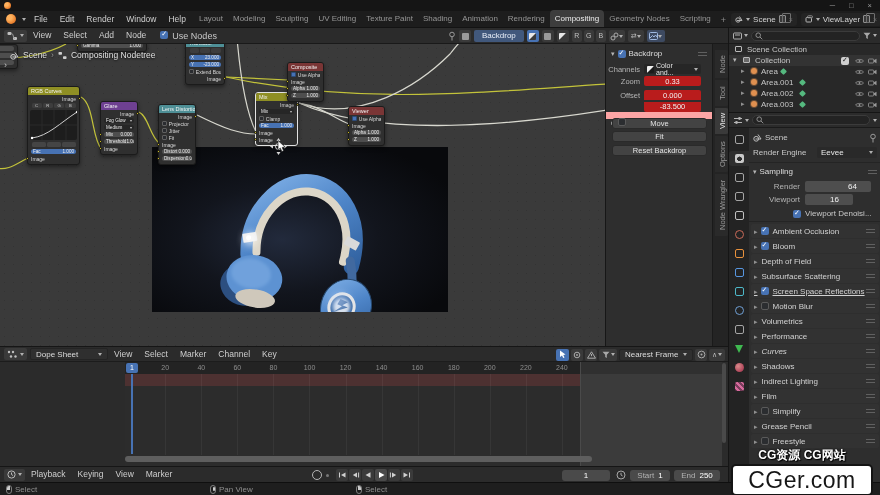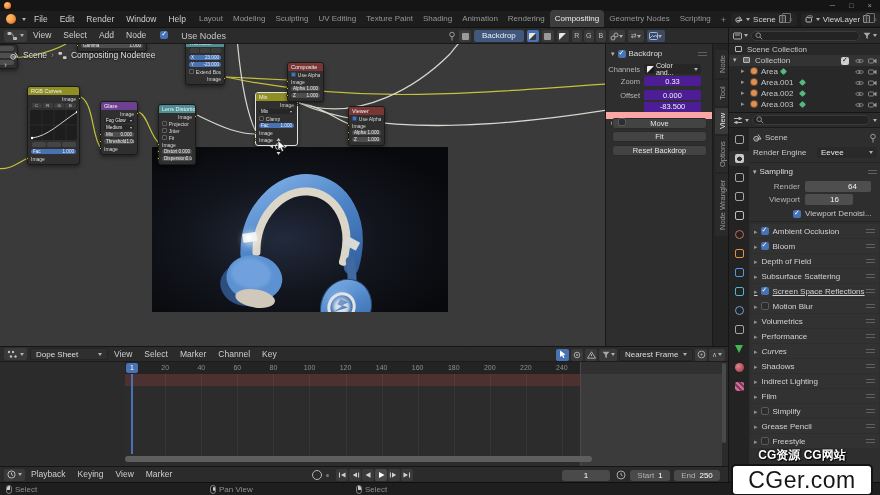--- a/index.html
+++ b/index.html
@@ -32,21 +32,21 @@
 
   
   .caret{width:0;height:0;border-left:2.5px solid transparent;border-right:2.5px solid transparent;border-top:3px solid #b0b0b0;display:inline-block;flex:none}
   .arr-r::before{content:"▸";color:#8f8f8f;font-size:7px}
   .arr-d::before{content:"▾";color:#b5b5b5;font-size:7px}
 
   
   #ne-header{position:absolute;left:0;top:28px;width:728px;height:16px;background:#2b2b2b;border-bottom:1px solid #191919;display:flex;align-items:center}
   #ne-menus{display:flex}
   .ed-btn{display:flex;align-items:center;gap:2px;background:#3a3a3a;border-radius:2px;height:12px;padding:0 3px;margin-left:4px}
-  .use-nodes{display:flex;align-items:flex-start;gap:13px;margin-left:8px}
+  .use-nodes{display:flex;align-items:flex-start;gap:4px;margin-left:8px}
   .cb{width:8px;height:8px;border-radius:2px;background:#4772b3;position:relative;flex:none}
   .cb::after{content:"✓";position:absolute;left:1px;top:-1px;font-size:7px;color:#fff}
   .cb.off{background:#2b2d30;border:1px solid #5a5a5a}
   .cb.off::after{content:""}
   .cb.light{background:#cfcfcf}
   .cb.light::after{color:#222}
   #ne-right{position:absolute;left:448px;top:2px;display:flex;align-items:center;gap:3px}
   .backdrop-btn{background:#41587c;color:#e8eef8;border-radius:2px;height:12px;line-height:12px;padding:0 8px;font-size:8px}
   .tgl{width:12px;height:12px;background:#3a3a3a;border-radius:2px;display:flex;align-items:center;justify-content:center}
   .tgl.on{background:#4772b3}
@@ -84,21 +84,21 @@
   .ncb.on{background:#4772b3;border-color:#2d4b7a}
   .nbtn{flex:1;height:5.5px;background:#3d3d3d;border-radius:1.5px;margin:0 0.5px;font-size:4.2px;line-height:5.5px;text-align:center;color:#cbcbcb}
   .nmini{flex:1;height:4.5px;background:#454545;border-radius:1.5px;margin:0 0.5px}
   .curvebox{flex:1;height:30px;background:#1d1d1d;border-radius:2px;position:relative;overflow:hidden}
 
   
   #npanel{position:absolute;left:605px;top:44px;width:107px;height:302px;background:#2e2e2e;border-left:1px solid #171717;font-size:8px}
   .sp-head{display:flex;align-items:center;gap:3px;height:13px;padding:0 5px;color:#dcdcdc}
   .sp-row{display:flex;align-items:center;height:12px;padding:0 5px 0 0}
   .sp-lab{width:38px;text-align:right;color:#b5b5b5;padding-right:4px;flex:none;font-size:7.5px}
-  .sp-field{flex:1;height:10px;background:#4c1d95;border-radius:2px;color:#f0f0f0;font-size:7.5px;display:flex;align-items:center;justify-content:center}
+  .sp-field{flex:1;height:10px;background:#b91c1c;border-radius:2px;color:#f0f0f0;font-size:7.5px;display:flex;align-items:center;justify-content:center}
   .sp-dd{flex:1;height:10px;background:#262626;border-radius:2px;color:#e5e5e5;font-size:7px;display:flex;align-items:center;gap:2px;padding:0 3px}
   .sp-dd .chk-ic{width:7px;height:7px;border-radius:1px;background:linear-gradient(135deg,#f0f0f0 49%,#1a1a1a 51%);flex:none}
   .sp-btn{position:absolute;left:6px;width:95px;height:11px;background:#434343;border:1px solid #2a2a2a;border-radius:3px;color:#e3e3e3;font-size:7.5px;display:flex;align-items:center;justify-content:center}
   .grip{width:9px;height:4px;border-top:1px solid #606060;border-bottom:1px solid #606060;margin-left:auto}
 
   
   #side-tabs{position:absolute;left:712px;top:44px;width:16px;height:302px;background:#242424;border-left:1px solid #1a1a1a}
   .vtab{position:absolute;left:2px;width:14px;background:#2a2a2a;border-radius:3px 0 0 3px;color:#9a9a9a;font-size:7.5px;
         writing-mode:vertical-rl;transform:rotate(180deg);display:flex;align-items:center;justify-content:center;overflow:hidden;white-space:nowrap}
   .vtab.active{background:#3a3a3a;color:#e6e6e6}

